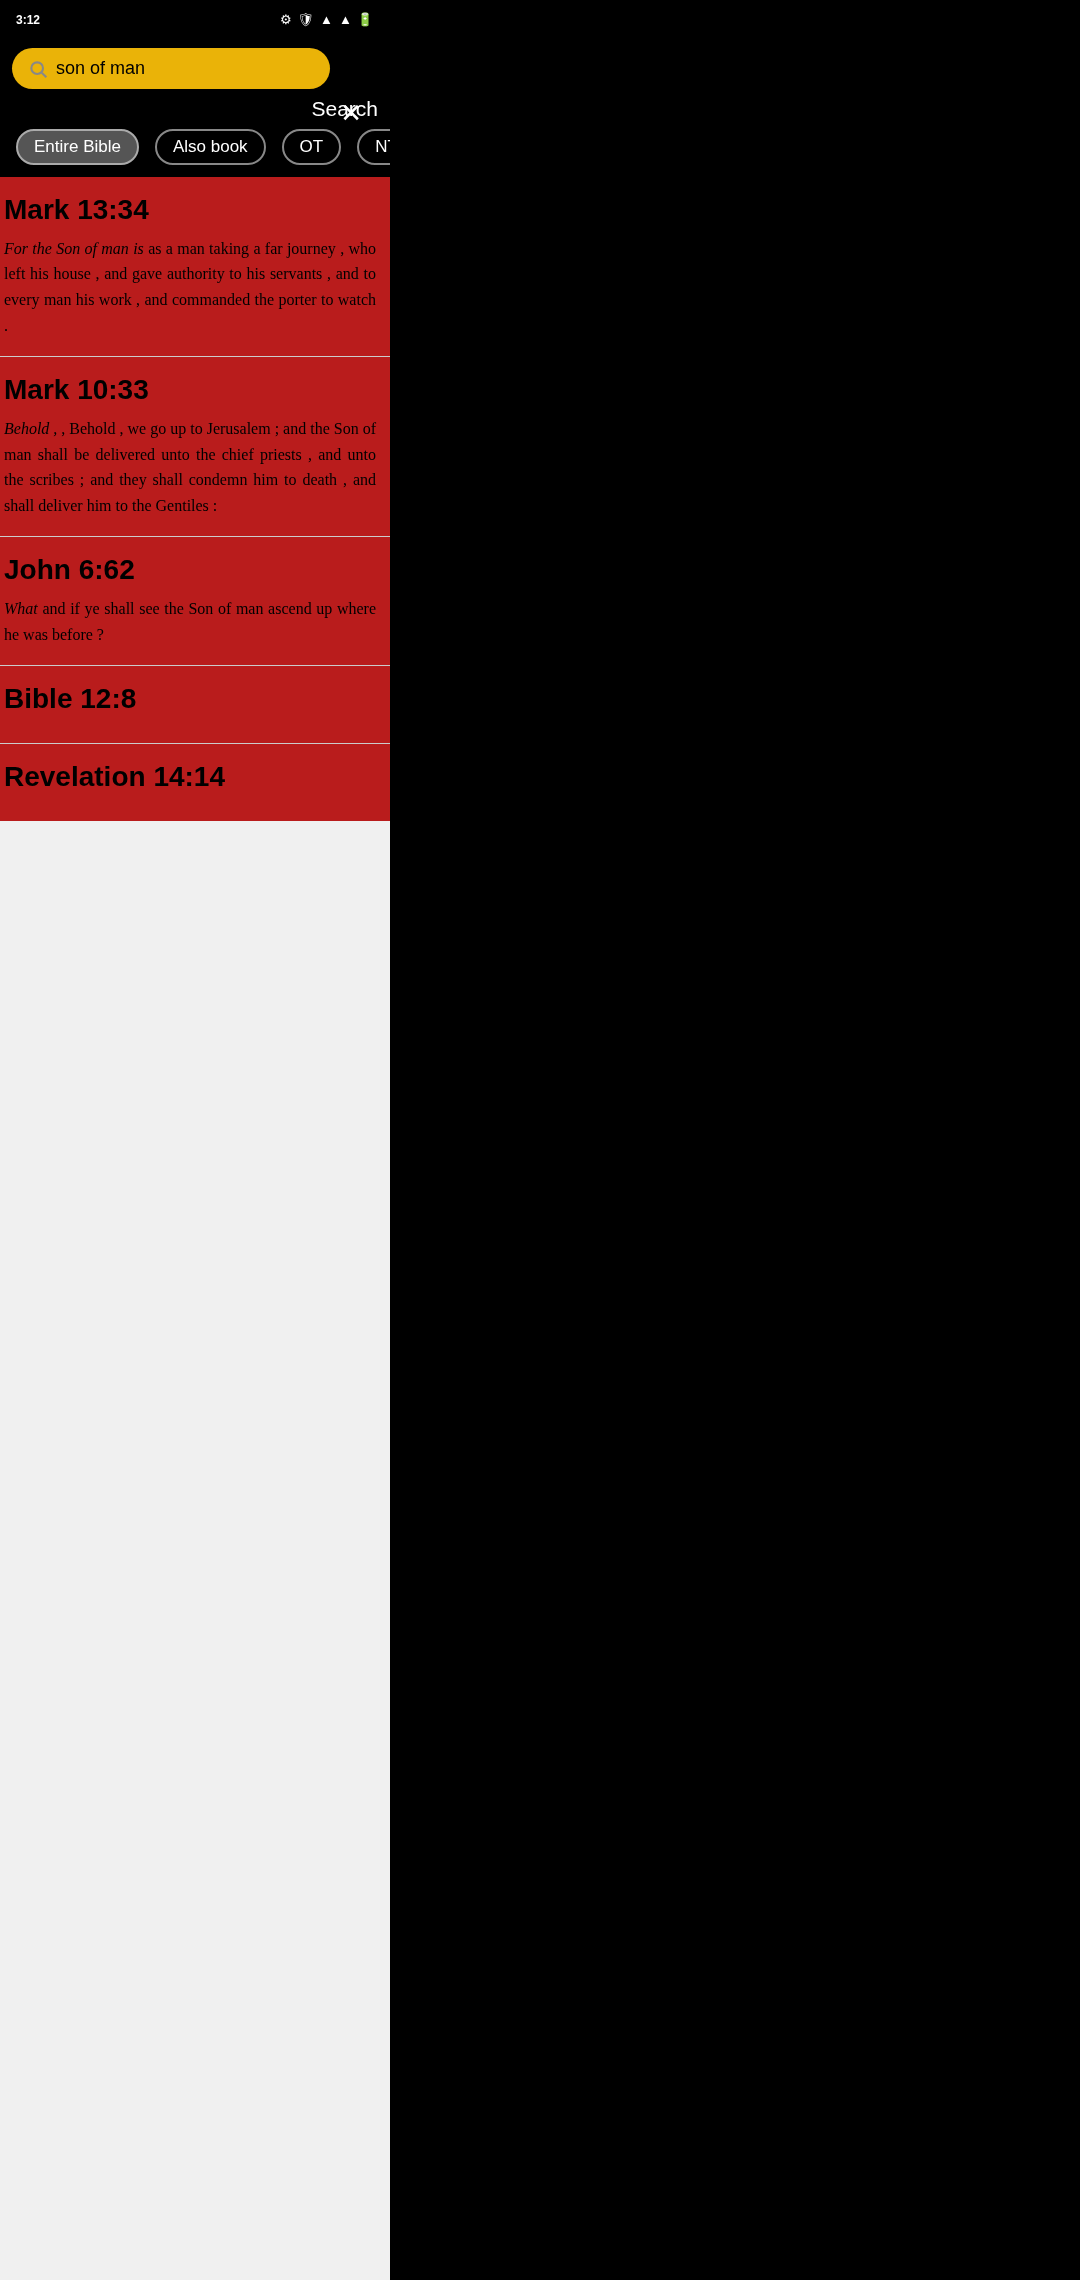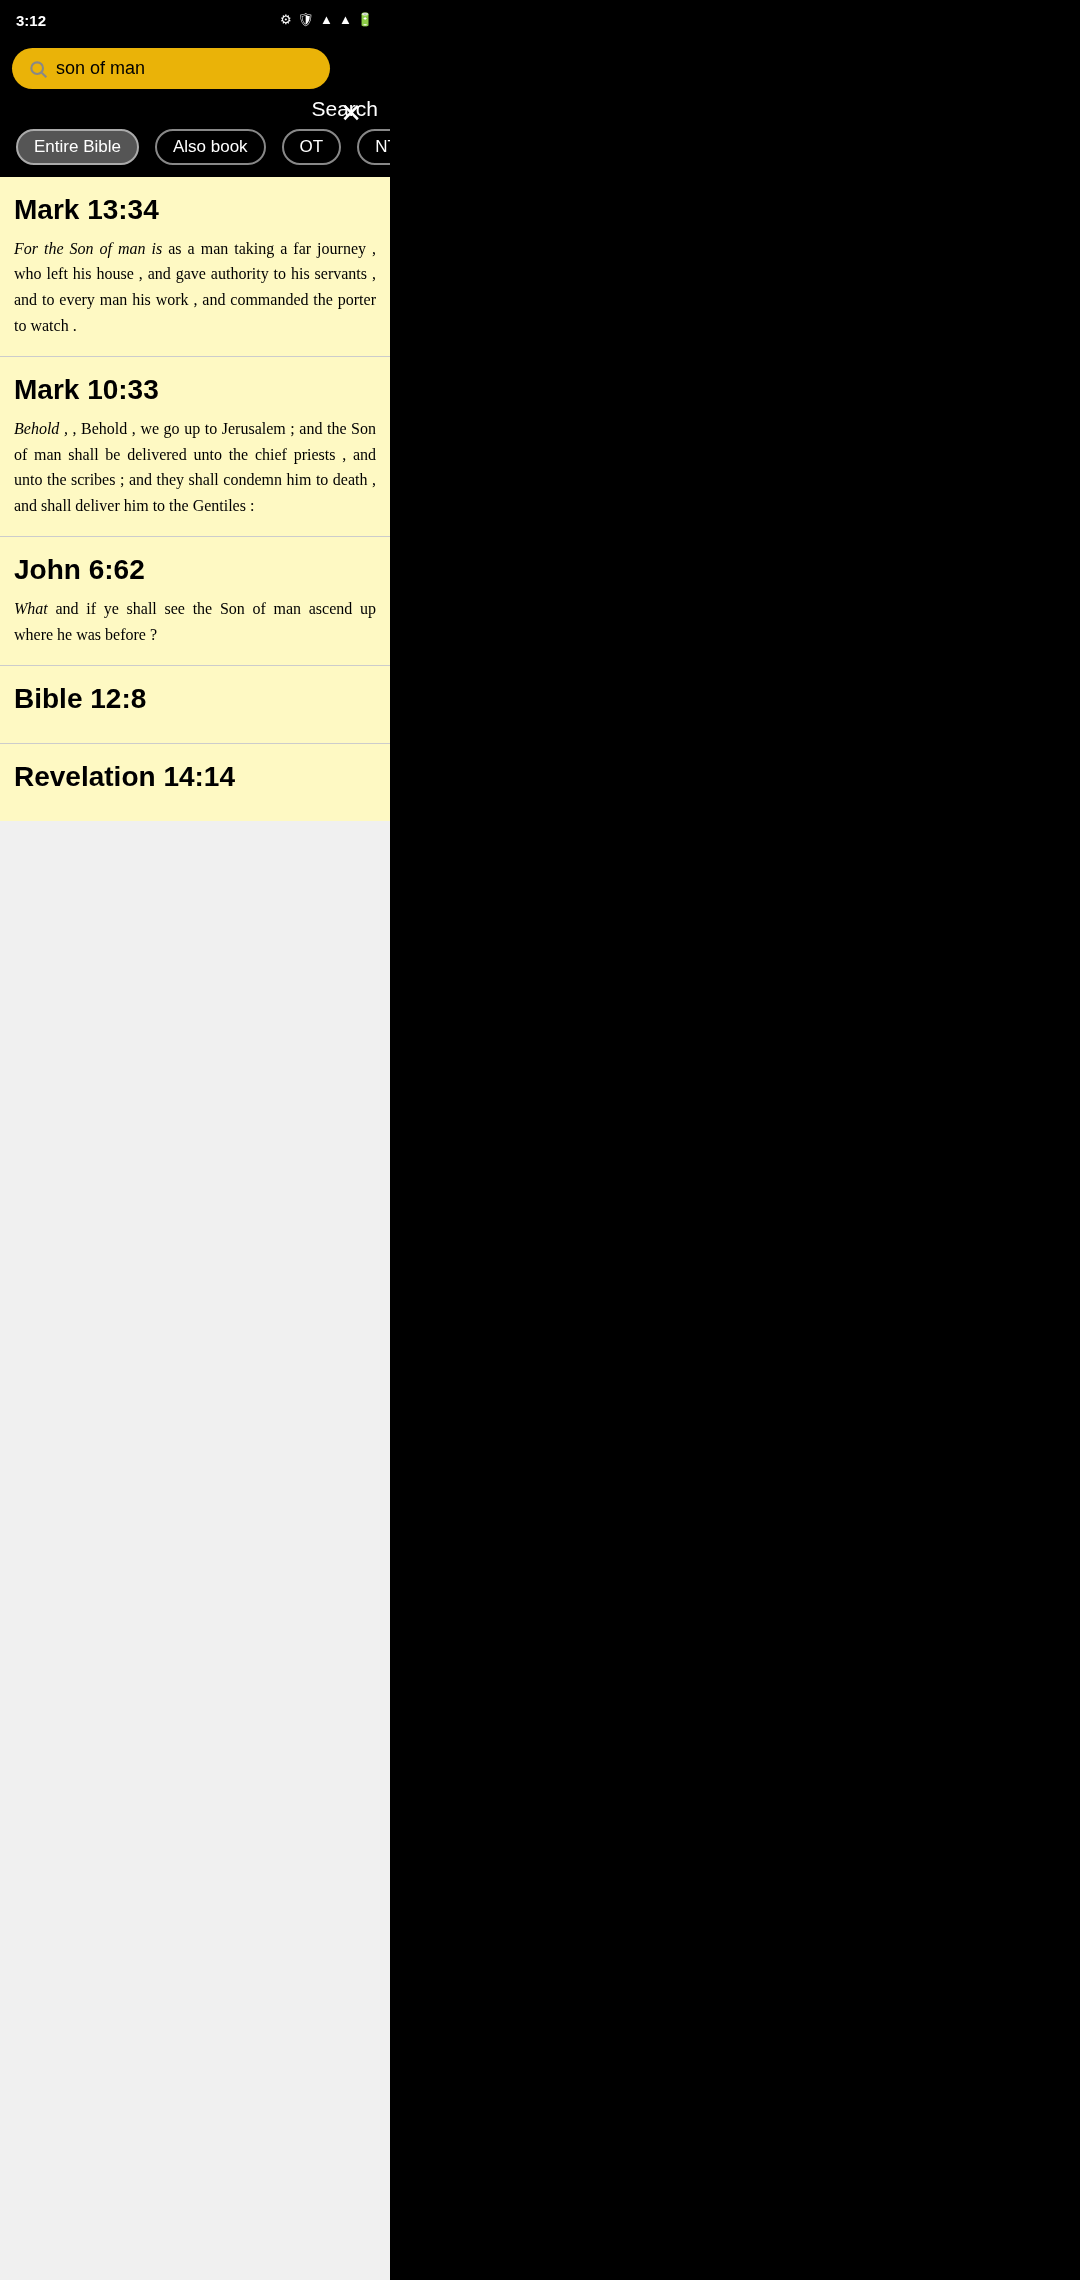--- a/index.html
+++ b/index.html
@@ -17,21 +17,21 @@
       background: #000;
       color: #fff;
       display: flex;
       justify-content: space-between;
       align-items: center;
       padding: 8px 16px;
       height: 40px;
     }
 
     .status-time {
-      font-size: 15px;
+      font-size: 12px;
       font-weight: 600;
       font-family: sans-serif;
       text-align: center;
     }
 
     .status-icons {
       display: flex;
       align-items: center;
       gap: 6px;
     }
@@ -125,22 +125,22 @@
       background: #555;
       border-color: #aaa;
     }
 
     .results-container {
       background: #f0f0f0;
       min-height: calc(100vh - 160px);
     }
 
     .result-item {
-      background: #fef9c3;
-      padding: 18px 14px 18px 14px;
+      background: #b91c1c;
+      padding: 18px 14px 18px 4px;
       border-bottom: 1px solid #ccc;
     }
 
     .result-reference {
       font-size: 28px;
       font-weight: 900;
       color: #000;
       font-family: 'Arial Black', Arial, sans-serif;
       margin-bottom: 10px;
       line-height: 1.1;

